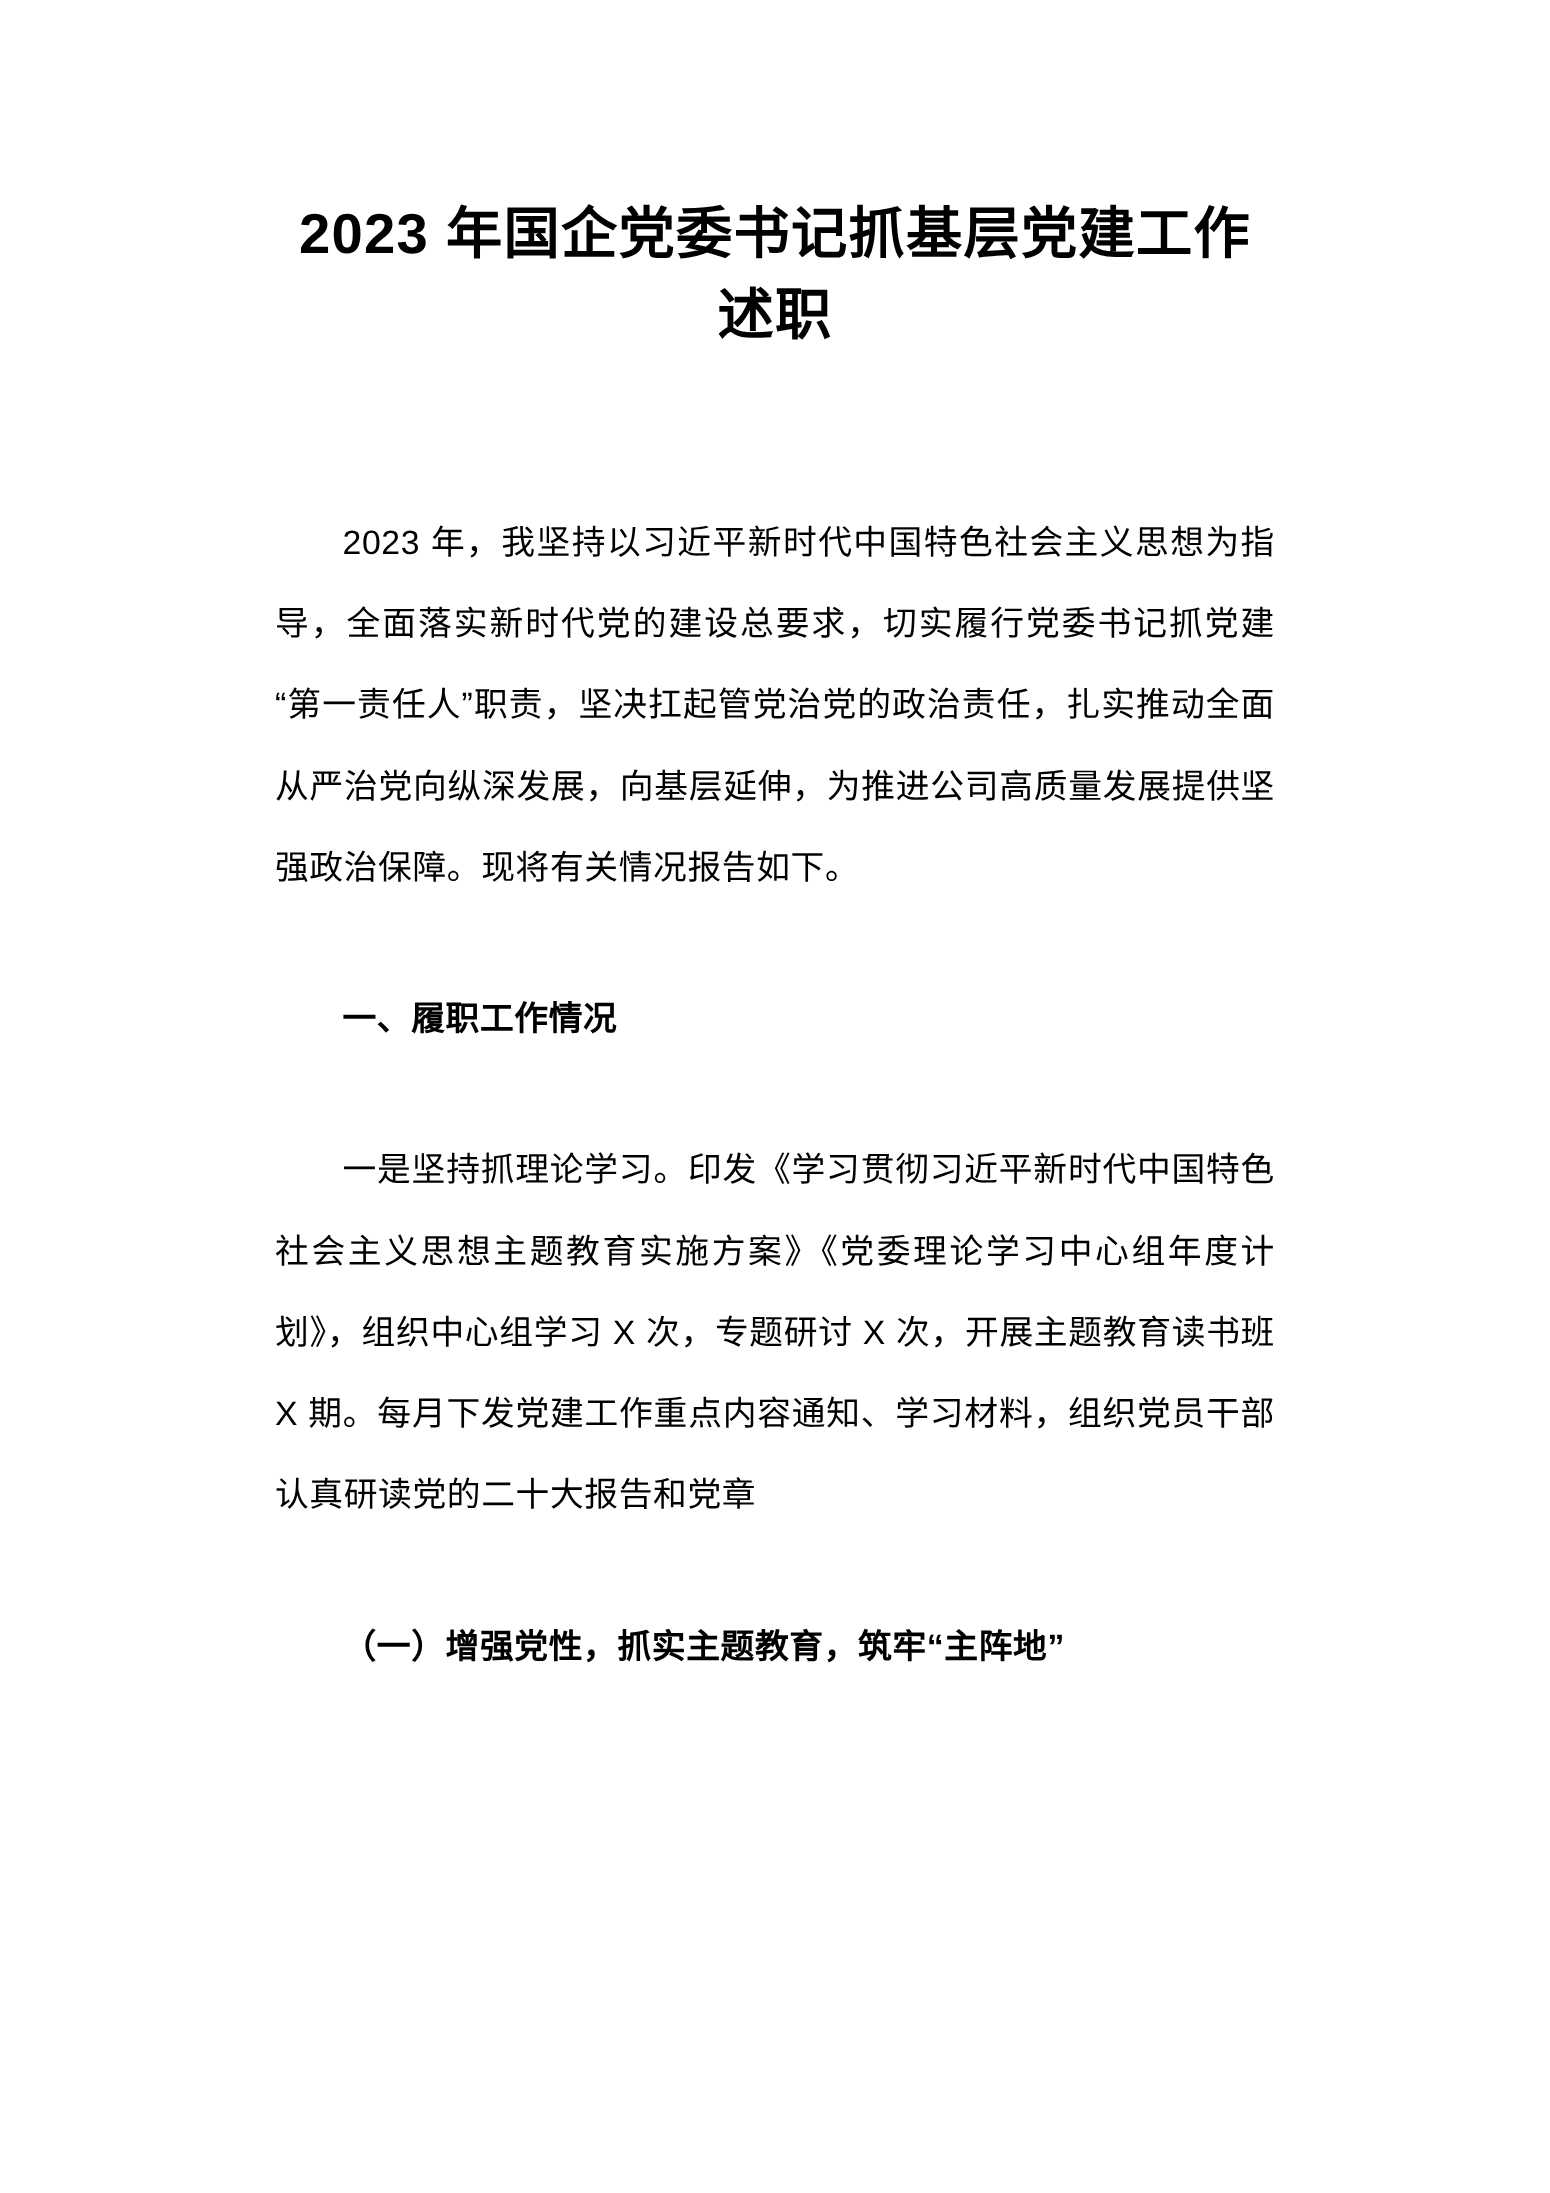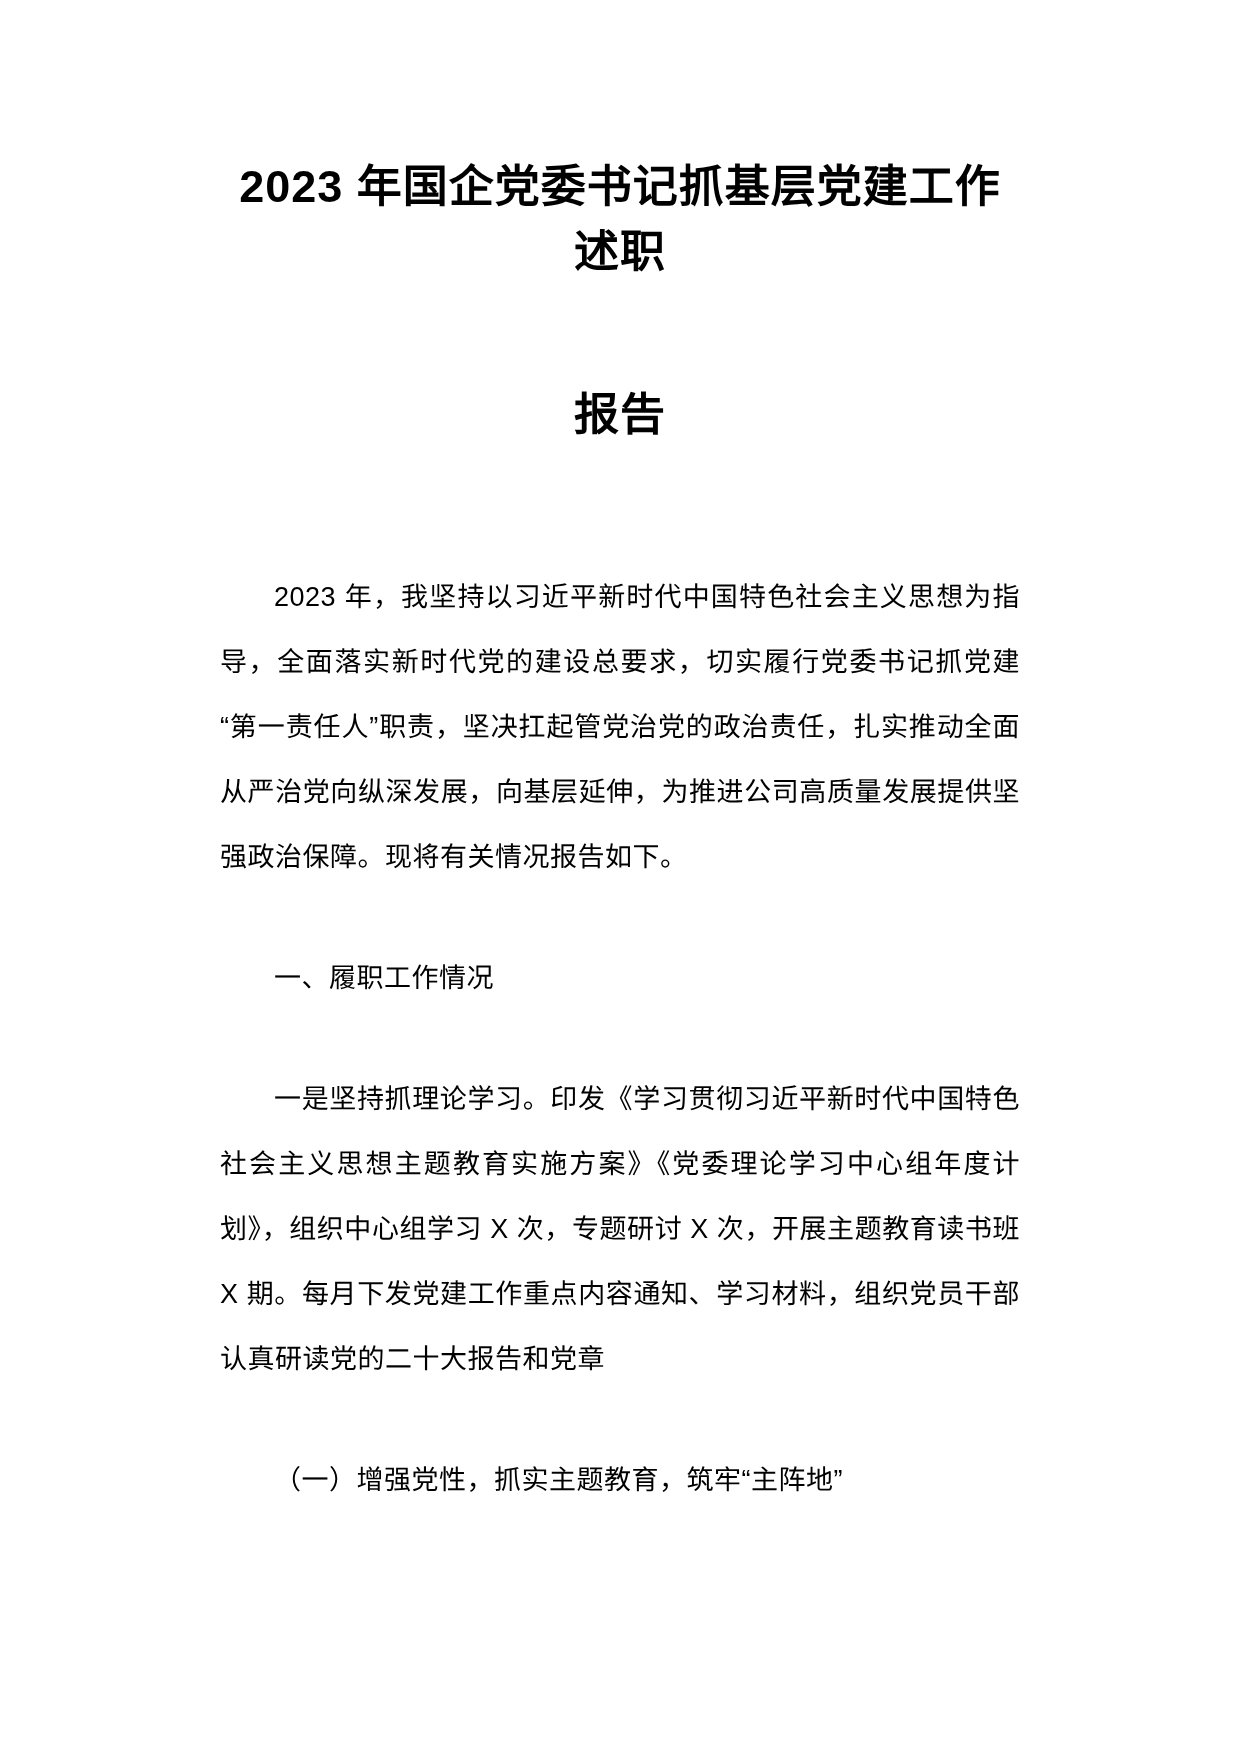--- a/index.html
+++ b/index.html
@@ -38,31 +38,30 @@
     line-height: 65px;
     text-align: justify;
     text-indent: 2em;
     letter-spacing: 0.5px;
     word-break: break-all;
   }
   .para + .para {
     margin-top: 56px;
   }
   .section-heading {
-    font-weight: 400;
+    font-weight: 700;
   }
 </style>
 </head>
 <body>
 
 <div class="page">
 
   <h1 class="doc-title">
     <span class="title-line">2023 年国企党委书记抓基层党建工作述职</span>
-    <span class="title-line">报告</span>
   </h1>
 
   <p class="para">2023 年，我坚持以习近平新时代中国特色社会主义思想为指导，全面落实新时代党的建设总要求，切实履行党委书记抓党建“第一责任人”职责，坚决扛起管党治党的政治责任，扎实推动全面从严治党向纵深发展，向基层延伸，为推进公司高质量发展提供坚强政治保障。现将有关情况报告如下。</p>
 
   <p class="para section-heading">一、履职工作情况</p>
 
   <p class="para">一是坚持抓理论学习。印发《学习贯彻习近平新时代中国特色社会主义思想主题教育实施方案》《党委理论学习中心组年度计划》，组织中心组学习 X 次，专题研讨 X 次，开展主题教育读书班 X 期。每月下发党建工作重点内容通知、学习材料，组织党员干部认真研读党的二十大报告和党章</p>
 
   <p class="para section-heading">（一）增强党性，抓实主题教育，筑牢“主阵地”</p>
 

